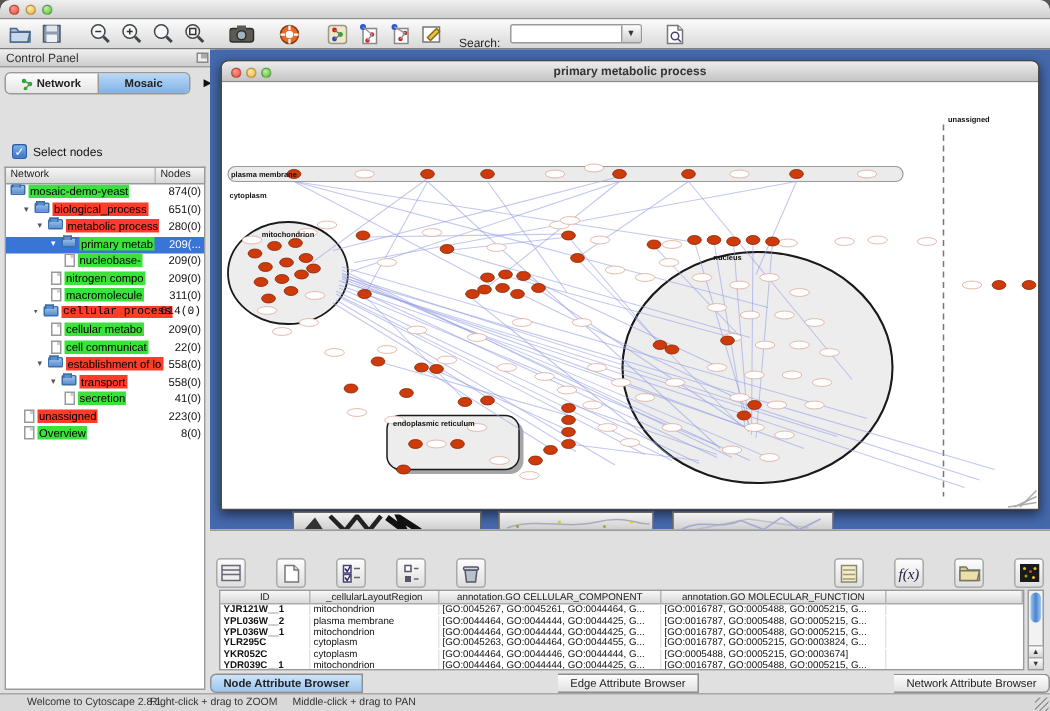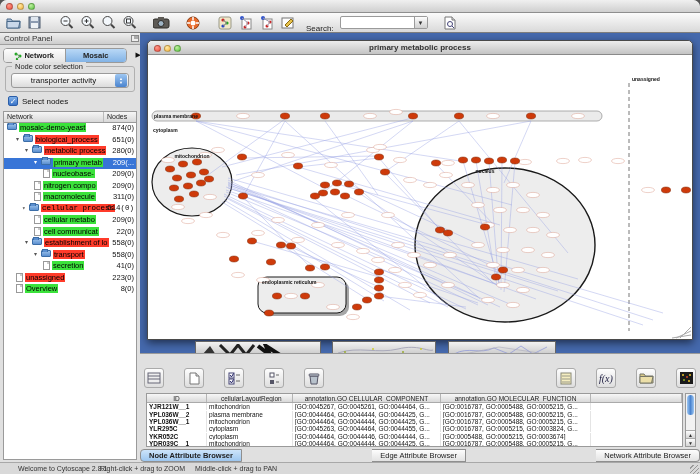--- a/index.html
+++ b/index.html
@@ -84,21 +84,21 @@
   .nettitle{height:14px;background:linear-gradient(#ededed,#c4c4c4);border-bottom:1px solid #8a8a8a;
     border-radius:5px 5px 0 0;position:relative;}
   .nettitle .title{position:absolute;left:0;right:0;top:2px;text-align:center;font-size:8px;font-weight:bold;color:#333;}
   .nettitle .tl{top:3.5px;}
   .nettitle .tl.r{left:6px;}.nettitle .tl.y{left:16px;}.nettitle .tl.g{left:26px;}
   .netcanvas{position:relative;width:544px;height:284px;background:#fff;overflow:hidden;}
   .bgwin{position:absolute;height:12px;top:308px;background:linear-gradient(#f2f2f2,#cfcfcf);
     border:1px solid #666;border-bottom:none;overflow:hidden;}
   
   .dpanel{position:absolute;left:140px;top:353px;width:560px;height:109px;background:#e0e0e0;border-top:1px solid #9a9a9a;}
-  .dptoolbar{position:absolute;left:4px;top:14px;right:4px;height:24px;display:flex;align-items:flex-start;gap:20px;}
+  .dptoolbar{position:absolute;left:4px;top:14px;right:4px;height:24px;display:flex;align-items:flex-end;gap:20px;}
   .dpbtn{width:20px;height:20px;border:1px solid #aaa;border-radius:3px;background:linear-gradient(#fdfdfd,#dedede);
     display:flex;align-items:center;justify-content:center;}
   .dpspacer{flex:1;}
   .dtable{position:absolute;left:6px;top:39px;width:537px;height:54px;background:#fff;border:1px solid #9a9a9a;overflow:hidden;font-size:6.5px;}
   .dhead{display:flex;height:9px;background:linear-gradient(#f7f7f7,#d9d9d9);border-bottom:1px solid #aaa;}
   .dhead .hc{border-right:1px solid #b5b5b5;text-align:center;color:#222;overflow:hidden;white-space:nowrap;padding-top:1px;}
   .drow{display:flex;height:7.4px;align-items:center;}
   .drow .dc{border-right:1px solid #e4e4e4;overflow:hidden;white-space:nowrap;padding:0 2px;color:#111;}
   .drow .dc.id{font-weight:bold;}
   .vsb{position:absolute;right:4px;top:39px;width:11px;height:54px;border:1px solid #9a9a9a;background:#f2f2f2;}
@@ -254,27 +254,20 @@
             <circle cx="3" cy="7" r="1.2" fill="#2a2"></circle>
             <path d="M2 2 L6 4 L3 7" stroke="#595" fill="none"></path>
           </svg>
         <span>Network</span>
       </div>
       <div class="cptab sel">
         <span>Mosaic</span>
       </div>
     </div>
     <span class="tabarrow">▶</span>
-    <div class="groupbox">
-      <span class="grouplbl">Node color selection</span>
-      <div class="combo">
-        <span class="val">transporter activity</span>
-        <span class="step">▲<br>▼</span>
-      </div>
-    </div>
     <div class="checkrow">
       <span class="checkbox">✓</span>
       <span class="checklbl">Select nodes</span>
     </div>
     <div class="treehdr">
       <span class="c1">Network</span>
       <span class="c2">Nodes</span>
     </div>
     <div id="tree-list">
         <div class="trow" style="padding-left: 3px;">

